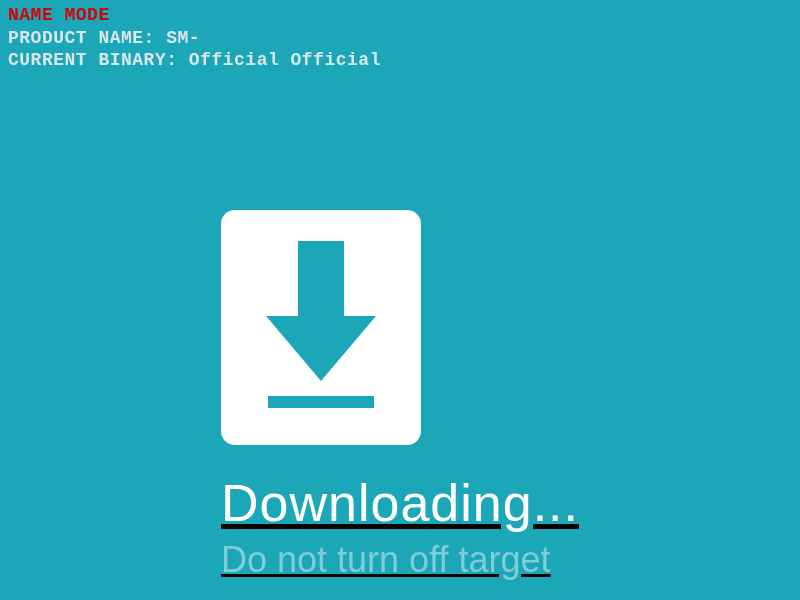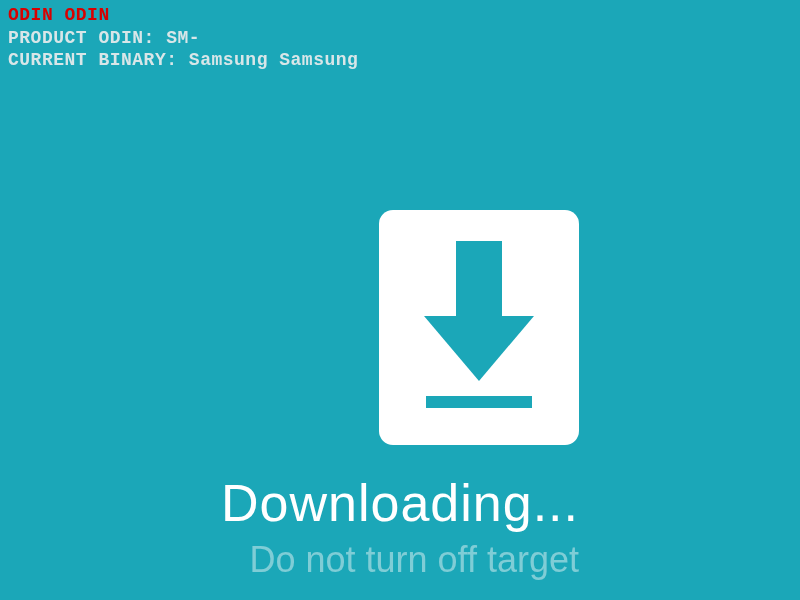--- a/index.html
+++ b/index.html
@@ -31,21 +31,22 @@
     .info-line {
       color: #d8e6e8;
     }
     .center-area {
       position: absolute;
       top: 210px;
       left: 50%;
       transform: translateX(-50%);
       display: flex;
       flex-direction: column;
-      align-items: flex-end;
+      align-items: flex-start;
+      text-decoration: underline;
     }
     .icon-box {
       width: 200px;
       height: 235px;
       background: #ffffff;
       border-radius: 14px;
       display: flex;
       align-items: center;
       justify-content: center;
     }
@@ -62,28 +63,28 @@
       color: #7fcdd6;
       font-size: 36px;
       font-weight: 300;
       white-space: nowrap;
     }
   </style>
 </head>
 <body>
 
 <div class="header-info">
-  <div class="mode-label">ODIN ODIN</div>
+  <div class="mode-label">NAME MODE</div>
   <div class="info-line">
-    <span>PRODUCT ODIN:</span>
+    <span>PRODUCT NAME:</span>
     <span>SM-</span>
   </div>
   <div class="info-line">
     <span>CURRENT BINARY:</span>
-    <span>Samsung Samsung</span>
+    <span>Official Official</span>
   </div>
 </div>
 
 <div class="center-area">
   <div class="icon-box">
     <span>
       <svg width="150" height="190" viewBox="0 0 150 190">
 
         <rect x="52" y="10" width="46" height="75" fill="#1ba7b8"></rect>
 

